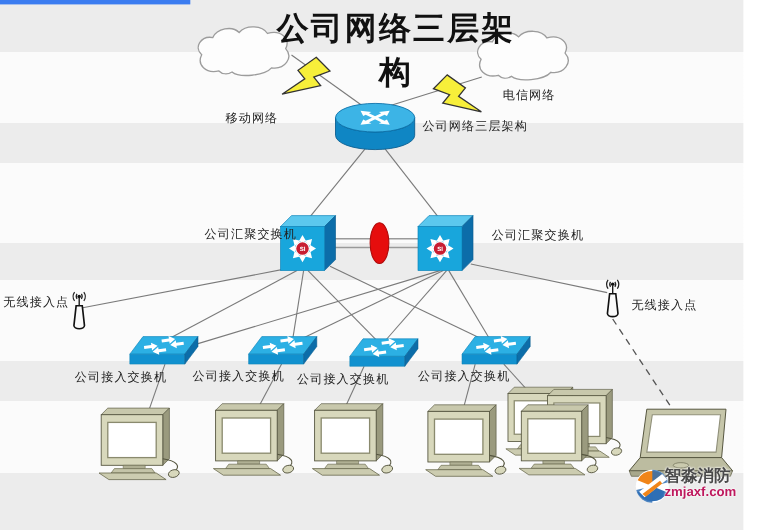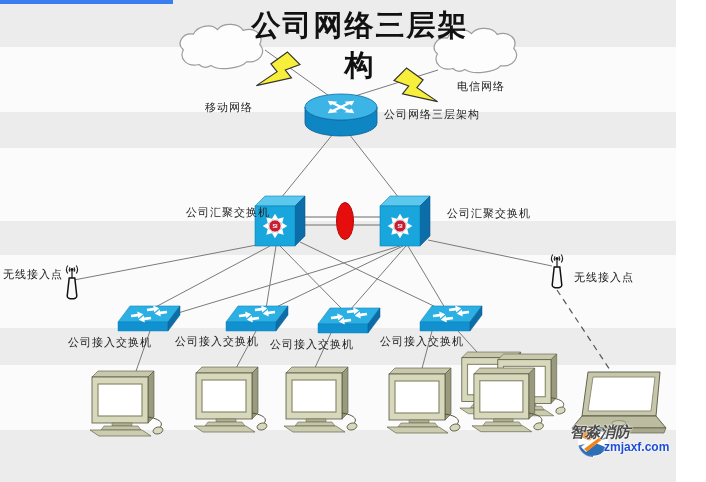--- a/index.html
+++ b/index.html
@@ -15,23 +15,23 @@
       #fbfbfb 255px,#fbfbfb 328px,
       #ececec 328px,#ececec 365px,
       #fbfbfb 365px,#fbfbfb 430px,
       #ececec 430px,#ececec 482px);}
   .right-margin{position:absolute;left:676px;top:0;width:30px;height:482px;background:#ffffff;}
   .top-accent{position:absolute;left:0;top:0;width:173px;height:4px;background:#3b7cf0;}
   svg.diagram{position:absolute;left:0;top:0;}
   .lbl{position:absolute;font-size:11px;color:#222;white-space:nowrap;letter-spacing:1px;}
   .title{position:absolute;left:250px;top:6px;width:220px;text-align:center;
          font-size:29px;font-weight:bold;color:#111;letter-spacing:2px;}
-  .wm-brand{position:absolute;left:570px;top:423px;font-size:15px;font-weight:bold;color:#4a4a4a;
-            font-family:"Liberation Sans",sans-serif;text-shadow:0 0 2px #fff,0 0 2px #fff;font-style:italic;}
-  .wm-site{position:absolute;left:604px;top:440px;font-size:12px;font-weight:bold;color:#1d4ed8;
+  .wm-brand{position:absolute;left:604px;top:423px;font-size:15px;font-weight:bold;color:#4a4a4a;
+            font-family:"Liberation Sans",sans-serif;text-shadow:0 0 2px #fff,0 0 2px #fff;}
+  .wm-site{position:absolute;left:604px;top:440px;font-size:12px;font-weight:bold;color:#be185d;
            font-family:"Liberation Sans",sans-serif;text-shadow:0 0 2px #fff,0 0 2px #fff;}
 </style>
 </head>
 <body>
 
 <div class="stage">
   <div class="bg-stripes"></div>
   <div class="right-margin"></div>
   <div class="top-accent"></div>
 

